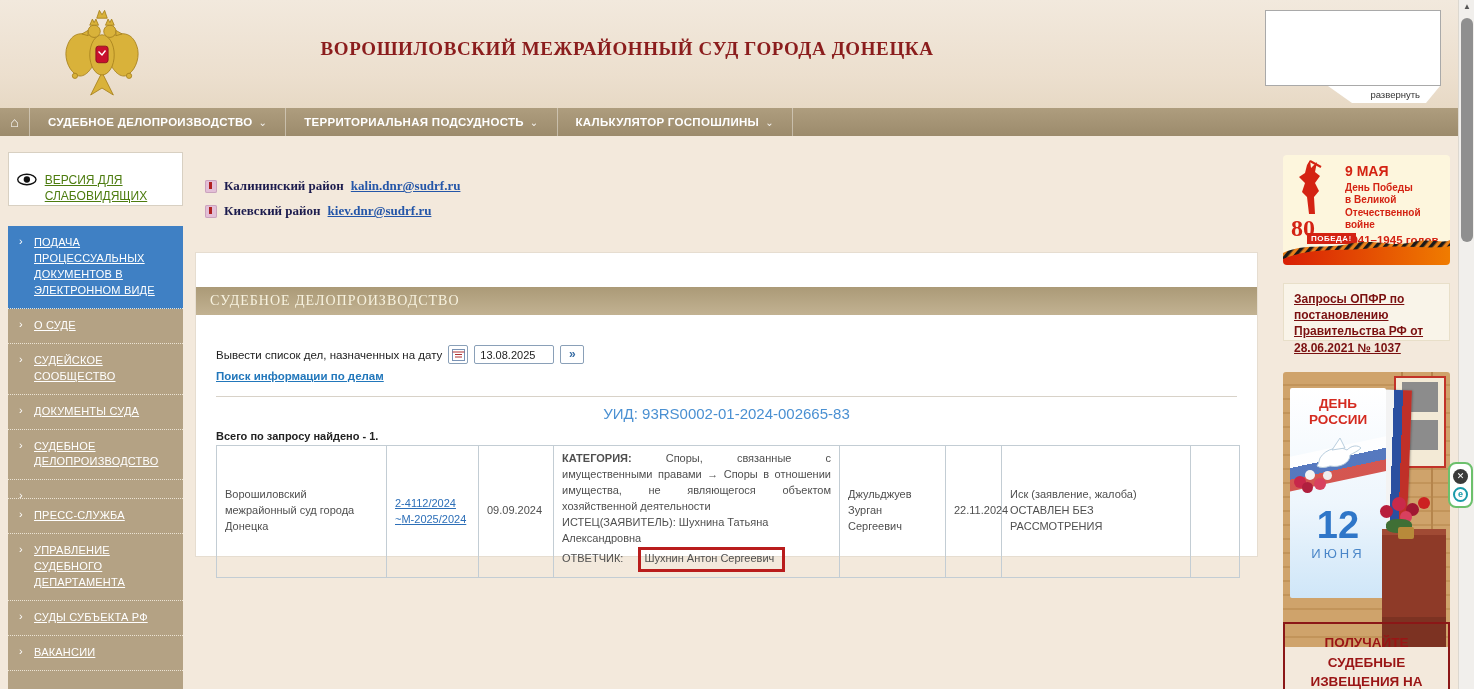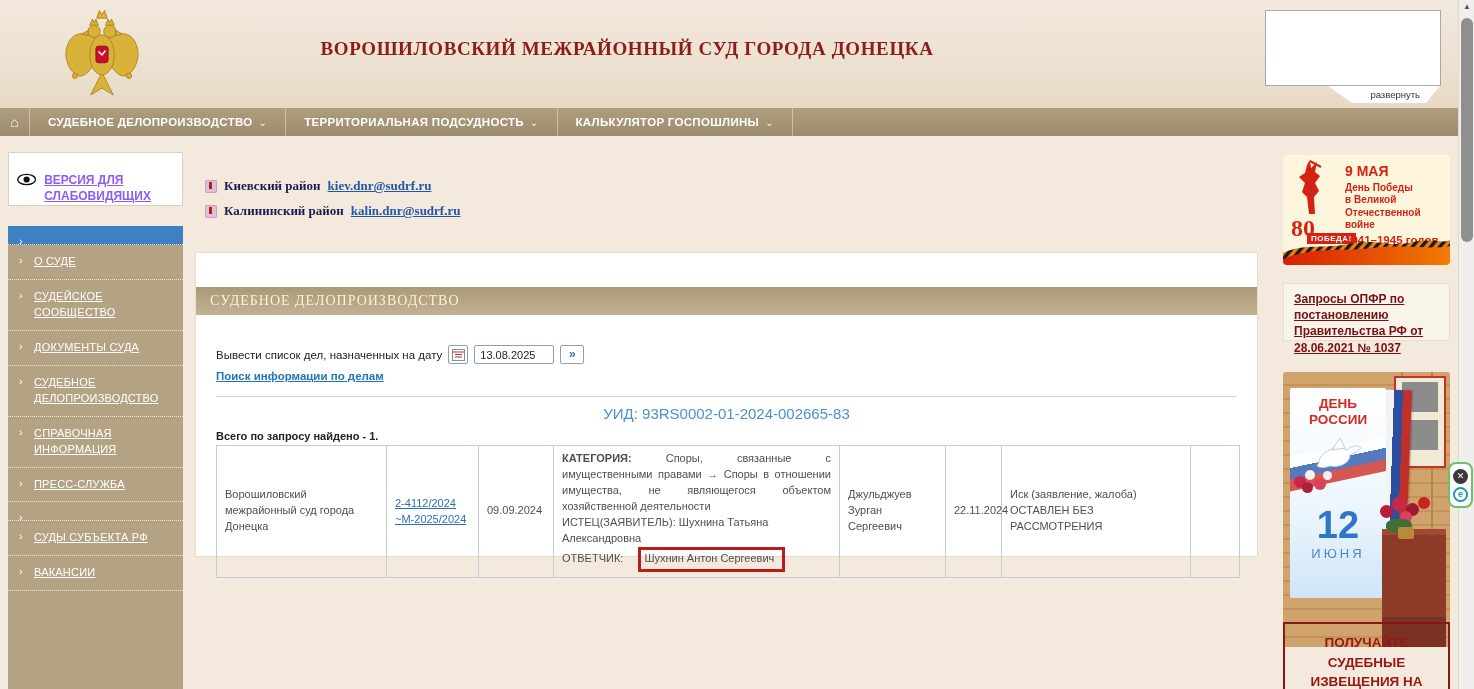--- a/index.html
+++ b/index.html
@@ -26,21 +26,21 @@
   .nav-home { width:30px; display:flex; align-items:center; justify-content:center;
               color:#fff; font-size:14px; border-right:1px solid rgba(255,255,255,.4); cursor:pointer; }
   .nav-item { display:flex; align-items:center; gap:6px; padding:0 18px; color:#fff;
               font-size:11.5px; font-weight:bold; letter-spacing:.3px;
               border-right:1px solid rgba(255,255,255,.4); cursor:pointer; }
   .nav-item .chev { font-size:10px; font-weight:normal; opacity:.9; }
 
   
   .vision-box { position:absolute; left:8px; top:152px; width:175px; height:54px; background:#fff;
                 border:1px solid #d8d0c2; display:flex; align-items:center; gap:8px; padding:6px 8px; cursor:pointer; }
-  .vision-box .txt { font-size:12px; font-weight:bold; color:#8b5cf6; text-decoration:underline; line-height:1.3;margin-top:20px; }
+  .vision-box .txt { font-size:12px; font-weight:normal; color:#4d7c0f; text-decoration:underline; line-height:1.3;margin-top:20px; }
   .side-menu { position:absolute; left:8px; top:226px; width:175px; bottom:0; background:#b4a284; }
   .side-item { position:relative; padding:9px 10px 9px 26px; border-bottom:1px dotted #ece4d4; cursor:pointer; }
   .side-item .arr { position:absolute; left:11px; top:9px; color:#fff; font-size:11px; }
   .side-item .lbl { color:#fff; font-size:11px; letter-spacing:.2px; text-decoration:underline; line-height:1.45; display:block; }
   .side-item.active { background:#3f80c4; }
 
   
   .contacts { position:absolute; left:205px; top:178px; }
   .contact-row { display:flex; align-items:center; gap:7px; margin-bottom:9px;
                  font-family:"Liberation Serif", serif; font-size:13px; font-weight:bold; }
@@ -195,73 +195,74 @@
     <svg width="28" height="17" viewBox="0 0 28 17">
       <ellipse cx="14" cy="8.5" rx="13" ry="7.5" fill="#fff" stroke="#111" stroke-width="2"></ellipse>
       <circle cx="14" cy="8.5" r="4.5" fill="#111"></circle>
     </svg>
     <span class="txt">ВЕРСИЯ ДЛЯ СЛАБОВИДЯЩИХ</span>
   </div>
 
   <div class="side-menu">
     <div class="side-item active">
       <span class="arr">›</span>
+      <span class="lbl">ПОДАЧА ПРОЦЕССУАЛЬНЫХ ДОКУМЕНТОВ В ЭЛЕКТРОННОМ ВИДЕ</span>
     </div>
     <div class="side-item">
       <span class="arr">›</span>
       <span class="lbl">О СУДЕ</span>
     </div>
     <div class="side-item">
       <span class="arr">›</span>
       <span class="lbl">СУДЕЙСКОЕ СООБЩЕСТВО</span>
     </div>
     <div class="side-item">
       <span class="arr">›</span>
       <span class="lbl">ДОКУМЕНТЫ СУДА</span>
     </div>
     <div class="side-item">
       <span class="arr">›</span>
       <span class="lbl">СУДЕБНОЕ ДЕЛОПРОИЗВОДСТВО</span>
     </div>
     <div class="side-item">
       <span class="arr">›</span>
-      <span class="lbl">СПРАВОЧНАЯ ИНФОРМАЦИЯ</span>
     </div>
     <div class="side-item">
       <span class="arr">›</span>
       <span class="lbl">ПРЕСС-СЛУЖБА</span>
     </div>
     <div class="side-item">
       <span class="arr">›</span>
+      <span class="lbl">УПРАВЛЕНИЕ СУДЕБНОГО ДЕПАРТАМЕНТА</span>
     </div>
     <div class="side-item">
       <span class="arr">›</span>
       <span class="lbl">СУДЫ СУБЪЕКТА РФ</span>
     </div>
     <div class="side-item">
       <span class="arr">›</span>
       <span class="lbl">ВАКАНСИИ</span>
     </div>
 
   </div>
 
   <div class="contacts">
+    <div class="contact-row">
+      <span class="mail-ico">
+          <i></i>
+        </span>
+      <span class="district">Калининский район</span>
+      <a class="email">kalin.dnr@sudrf.ru</a>
+    </div>
     <div class="contact-row">
       <span class="mail-ico">
           <i></i>
         </span>
       <span class="district">Киевский район</span>
       <a class="email">kiev.dnr@sudrf.ru</a>
-    </div>
-    <div class="contact-row">
-      <span class="mail-ico">
-          <i></i>
-        </span>
-      <span class="district">Калининский район</span>
-      <a class="email">kalin.dnr@sudrf.ru</a>
     </div>
   </div>
 
   <div class="panel">
     <div class="section-bar">СУДЕБНОЕ ДЕЛОПРОИЗВОДСТВО</div>
     <div class="panel-body">
       <div class="controls">
         <span>Вывести список дел, назначенных на дату</span>
         <span class="cal-btn">
           <svg width="13" height="13" viewBox="0 0 13 13">

